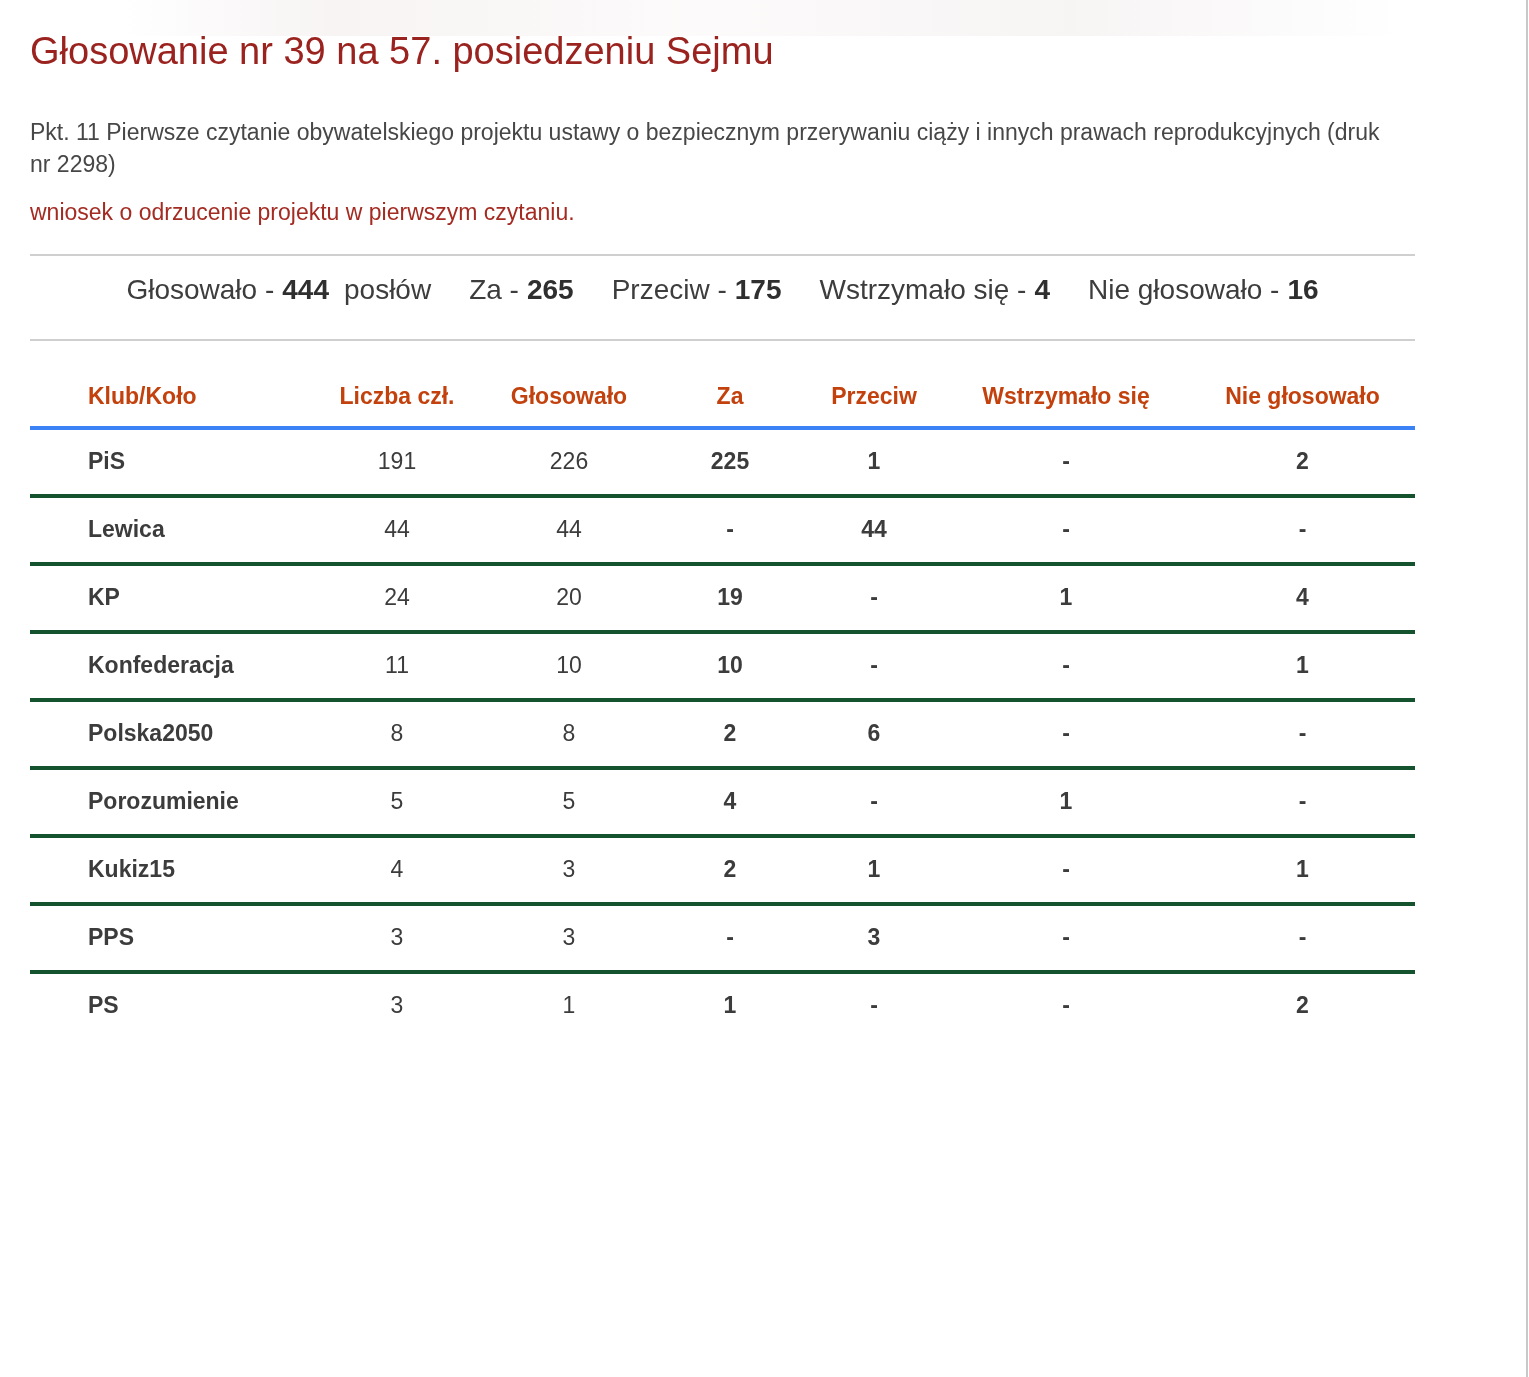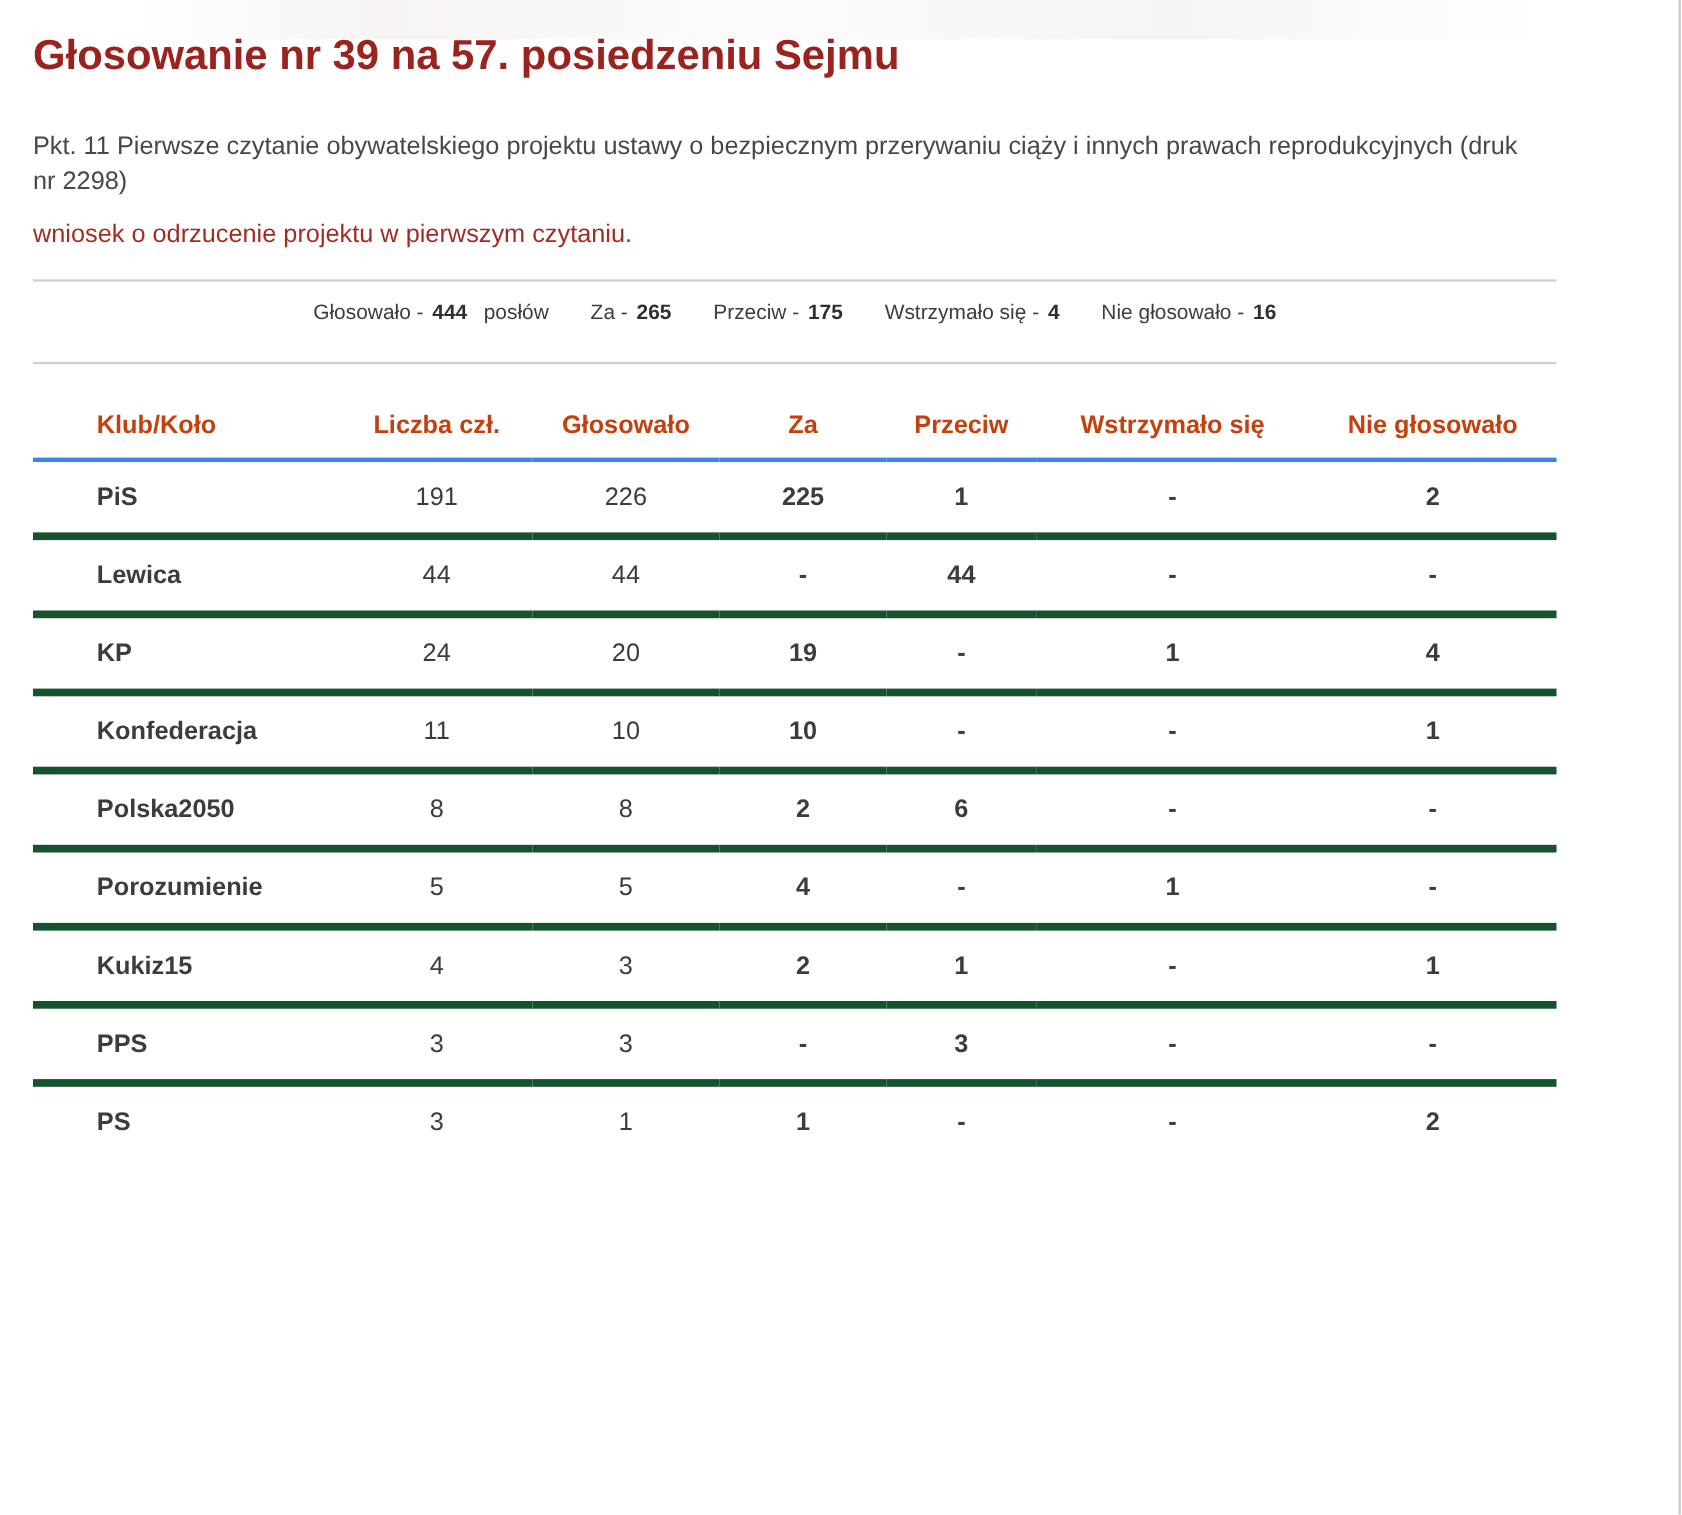--- a/index.html
+++ b/index.html
@@ -33,21 +33,21 @@
     width: 2px;
     height: 1377px;
     background: #c9c9c9;
   }
   .content {
     position: relative;
     padding: 0 114px 0 30px;
   }
   h1.page-title {
     font-size: 38px;
-    font-weight: 700;
+    font-weight: 400;
     color: #9b231f;
     margin: 30px 0 0 0;
     line-height: 1.15;
   }
   h2.page-subtitle {
     font-size: 27px;
     font-weight: 700;
     color: #a52b1f;
     margin: 16px 0 0 0;
     line-height: 1.15;
@@ -71,21 +71,21 @@
     margin: 28px 0 0 0;
   }
   hr.rule2 {
     border: none;
     border-top: 2px solid #cfcfcf;
     margin: 0;
   }
   .summary {
     text-align: center;
     padding: 18px 0 33px 0;
-    font-size: 19px;
+    font-size: 28px;
     color: #3d3d3d;
     white-space: nowrap;
   }
   .sum-item { margin: 0 19px; }
   .sum-label { font-weight: 400; }
   .sum-value { font-weight: 700; color: #2f2f2f; margin-left: 8px; }
   .sum-suffix { margin-left: 15px; }
 
   table.results {
     width: 1385px;
@@ -100,21 +100,21 @@
     text-align: center;
     padding: 22px 0 16px 0;
     border-bottom: 4px solid #3b82f6;
     white-space: nowrap;
   }
   table.results thead th.first {
     text-align: left;
     padding-left: 58px;
   }
   table.results tbody tr {
-    border-bottom: 7px solid #14532d;
+    border-bottom: 4px solid #14532d;
   }
   table.results tbody tr:last-child {
     border-bottom: none;
   }
   table.results tbody td {
     height: 62px;
     text-align: center;
     color: #3c3c3c;
     vertical-align: middle;
   }

